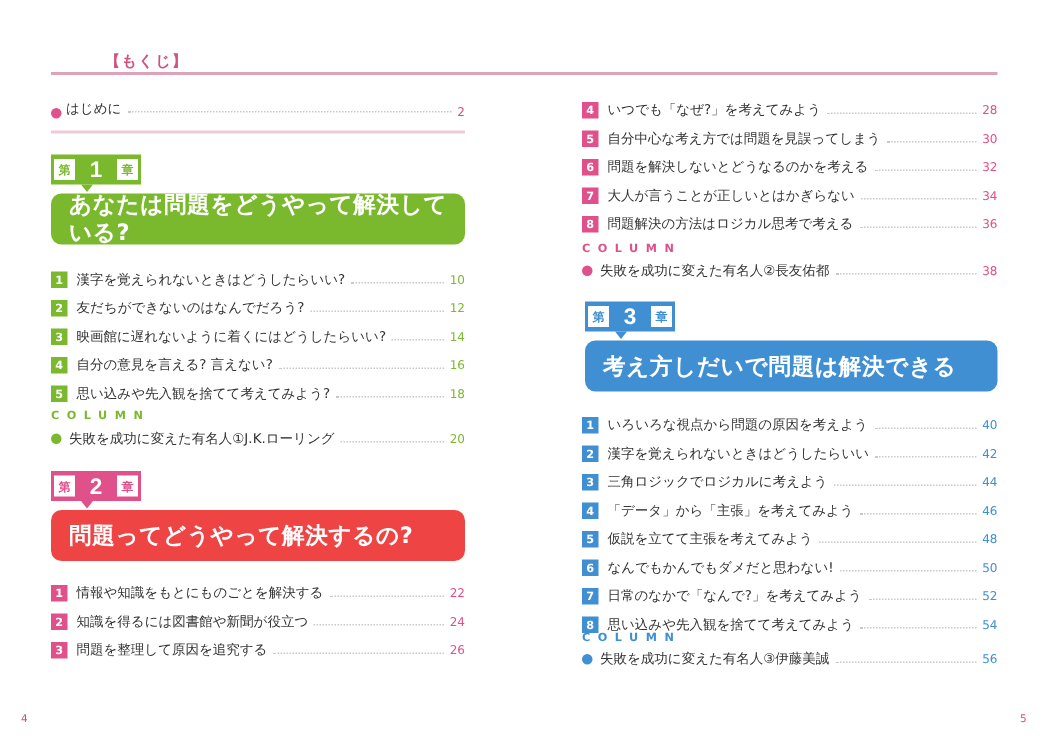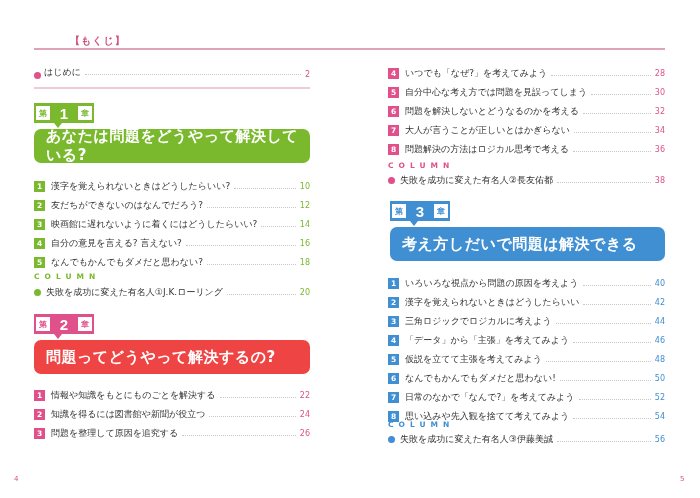--- a/index.html
+++ b/index.html
@@ -77,21 +77,21 @@
       <span class="page-num" style="color:#7ab92e">14</span>
     </div>
   <div class="item">
       <span class="n" style="background:#7ab92e">4</span>
       <span class="t">自分の意見を言える? 言えない?</span>
       <span class="dots"></span>
       <span class="page-num" style="color:#7ab92e">16</span>
     </div>
   <div class="item">
       <span class="n" style="background:#7ab92e">5</span>
-      <span class="t">なんでもかんでもダメだと思わない?</span>
+      <span class="t">思い込みや先入観を捨てて考えてみよう?</span>
       <span class="dots"></span>
       <span class="page-num" style="color:#7ab92e">18</span>
     </div>
 </div>
 
 <div class="column-label" style="left:34px; top:272px; color:#7ab92e;">COLUMN</div>
 <div class="column-row" style="left:34px; top:286px; width:276px;">
   <span class="cdot" style="background:#7ab92e"></span>
   <span>失敗を成功に変えた有名人①J.K.ローリング</span>
   <span class="dots"></span>

